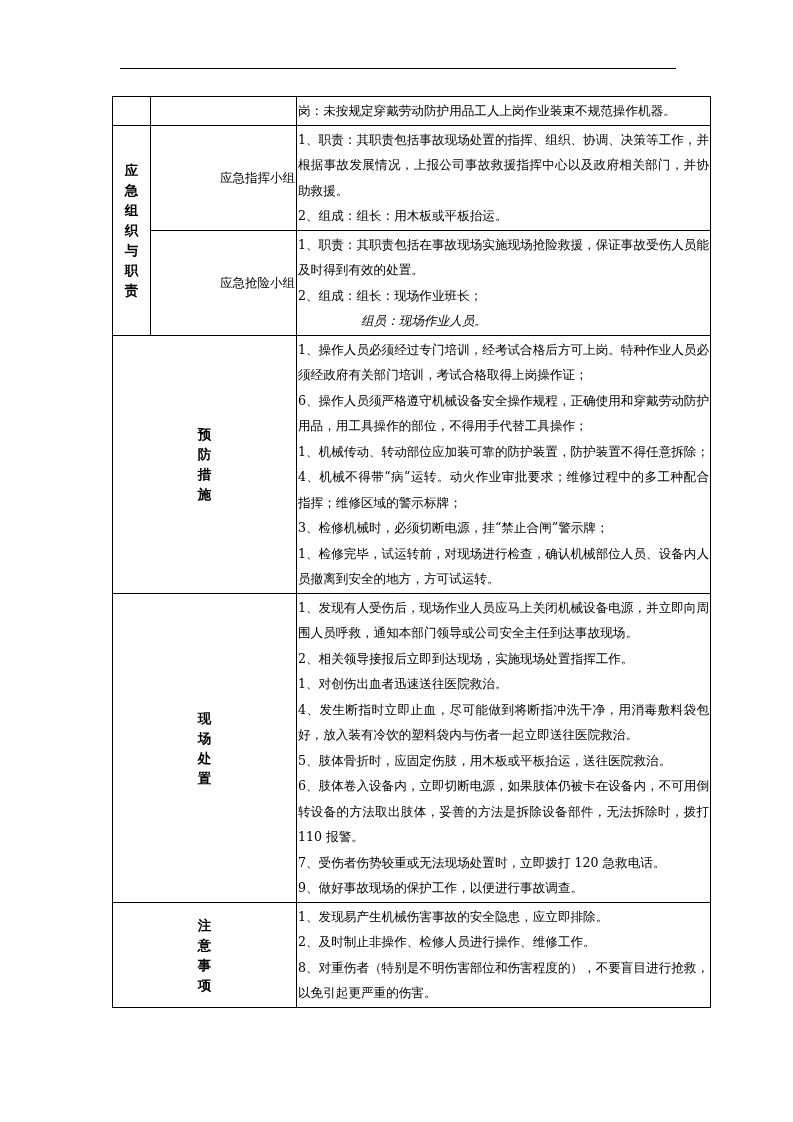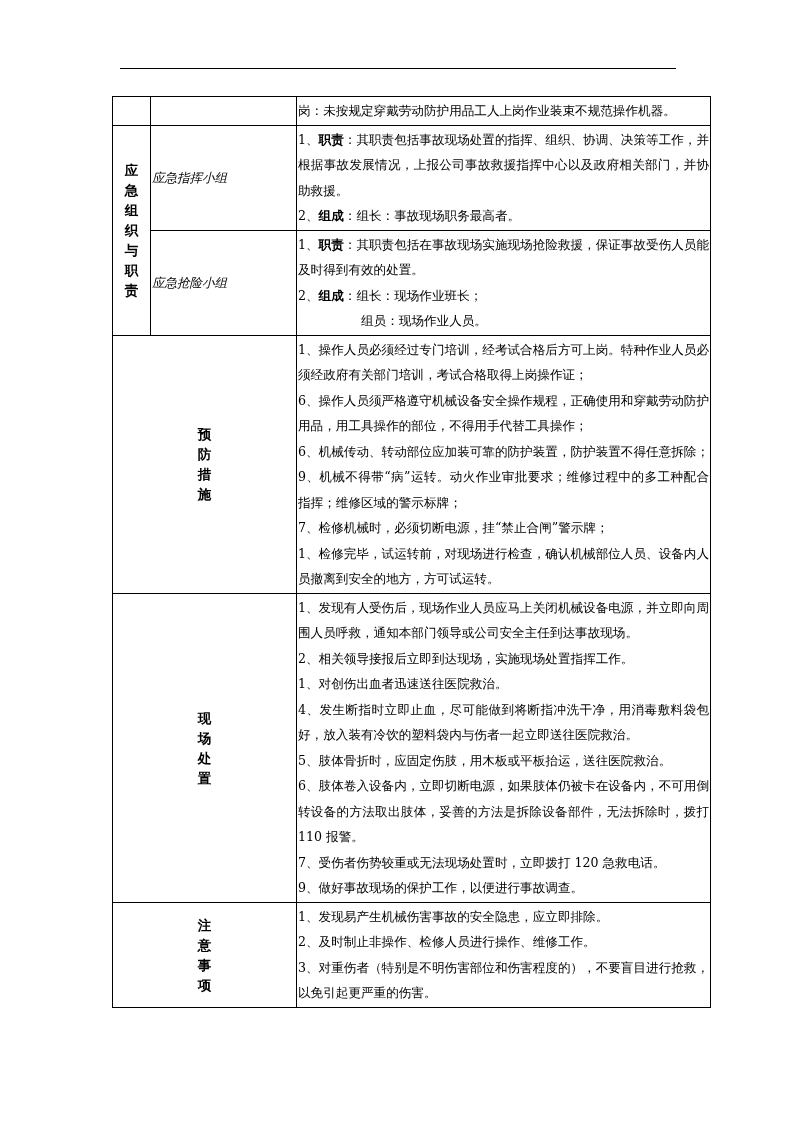--- a/index.html
+++ b/index.html
@@ -68,42 +68,42 @@
     letter-spacing: 0;
   }
   td.vlabel .vtext span {
     display: block;
   }
   
   td.mlabel {
     font-size: 12.5px;
     padding: 6px 10px;
     vertical-align: middle;
-    text-align: left;
+    text-align: right;
     line-height: 20px;
-    font-style: italic;
   }
   
   td.content {
     font-size: 12.6px;
     line-height: 25.5px;
     padding: 5px 8px 5px 9px;
     text-align: justify;
     text-justify: inter-ideograph;
     vertical-align: top;
   }
   td.content p {
     margin: 0;
     text-indent: 0;
   }
   td.content p.ind {
     text-indent: 5.0em;
+    font-style: italic;
   }
   td.content b {
-    font-weight: bold;
+    font-weight: normal;
   }
 </style>
 </head>
 <body>
 
 <div class="page">
 
   <div class="header-rule"></div>
 
   <div class="table-wrap">
@@ -125,21 +125,21 @@
 
         <tr>
           <td class="vlabel" rowspan="2">
             <span class="vtext">
               <span>应</span><span>急</span><span>组</span><span>织</span><span>与</span><span>职</span><span>责</span>
             </span>
           </td>
           <td class="mlabel">应急指挥小组</td>
           <td class="content">
             <p><span>1、</span><b>职责</b><span>：其职责包括事故现场处置的指挥、组织、协调、决策等工作，并根据事故发展情况，上报公司事故救援指挥中心以及政府相关部门，并协助救援。</span></p>
-            <p><span>2、</span><b>组成</b><span>：组长：事故现场职务最高者。</span></p>
+            <p><span>2、</span><b>组成</b><span>：组长：用木板或平板抬运。</span></p>
           </td>
         </tr>
 
         <tr>
           <td class="mlabel">应急抢险小组</td>
           <td class="content">
             <p><span>1、</span><b>职责</b><span>：其职责包括在事故现场实施现场抢险救援，保证事故受伤人员能及时得到有效的处置。</span></p>
             <p><span>2、</span><b>组成</b><span>：组长：现场作业班长；</span></p>
             <p class="ind">组员：现场作业人员。</p>
           </td>
@@ -147,23 +147,23 @@
 
         <tr>
           <td class="vlabel" colspan="2">
             <span class="vtext">
               <span>预</span><span>防</span><span>措</span><span>施</span>
             </span>
           </td>
           <td class="content">
             <p>1、操作人员必须经过专门培训，经考试合格后方可上岗。特种作业人员必须经政府有关部门培训，考试合格取得上岗操作证；</p>
             <p>6、操作人员须严格遵守机械设备安全操作规程，正确使用和穿戴劳动防护用品，用工具操作的部位，不得用手代替工具操作；</p>
-            <p>6、机械传动、转动部位应加装可靠的防护装置，防护装置不得任意拆除；</p>
-            <p>9、机械不得带“病”运转。动火作业审批要求；维修过程中的多工种配合指挥；维修区域的警示标牌；</p>
-            <p>7、检修机械时，必须切断电源，挂“禁止合闸”警示牌；</p>
+            <p>1、机械传动、转动部位应加装可靠的防护装置，防护装置不得任意拆除；</p>
+            <p>4、机械不得带“病”运转。动火作业审批要求；维修过程中的多工种配合指挥；维修区域的警示标牌；</p>
+            <p>3、检修机械时，必须切断电源，挂“禁止合闸”警示牌；</p>
             <p>1、检修完毕，试运转前，对现场进行检查，确认机械部位人员、设备内人员撤离到安全的地方，方可试运转。</p>
           </td>
         </tr>
 
         <tr>
           <td class="vlabel" colspan="2">
             <span class="vtext">
               <span>现</span><span>场</span><span>处</span><span>置</span>
             </span>
           </td>
@@ -181,20 +181,20 @@
 
         <tr>
           <td class="vlabel" colspan="2">
             <span class="vtext">
               <span>注</span><span>意</span><span>事</span><span>项</span>
             </span>
           </td>
           <td class="content">
             <p>1、发现易产生机械伤害事故的安全隐患，应立即排除。</p>
             <p>2、及时制止非操作、检修人员进行操作、维修工作。</p>
-            <p>3、对重伤者（特别是不明伤害部位和伤害程度的），不要盲目进行抢救，以免引起更严重的伤害。</p>
+            <p>8、对重伤者（特别是不明伤害部位和伤害程度的），不要盲目进行抢救，以免引起更严重的伤害。</p>
           </td>
         </tr>
 
       </tbody>
     </table>
   </div>
 </div>
 
 </body></html>

